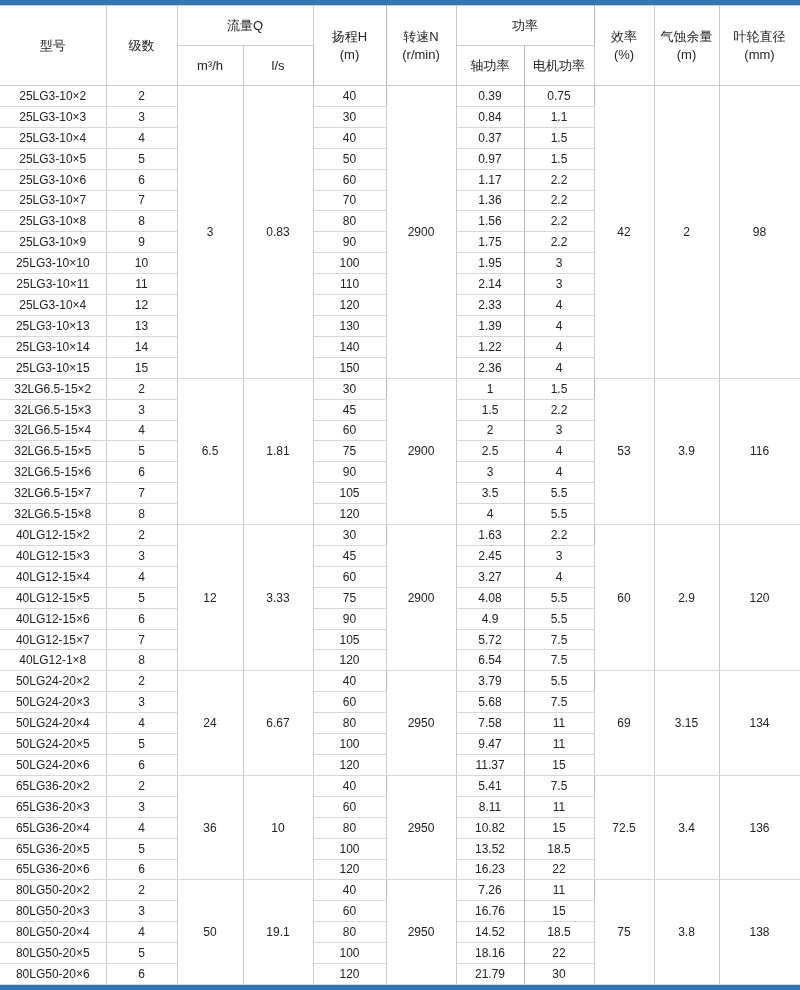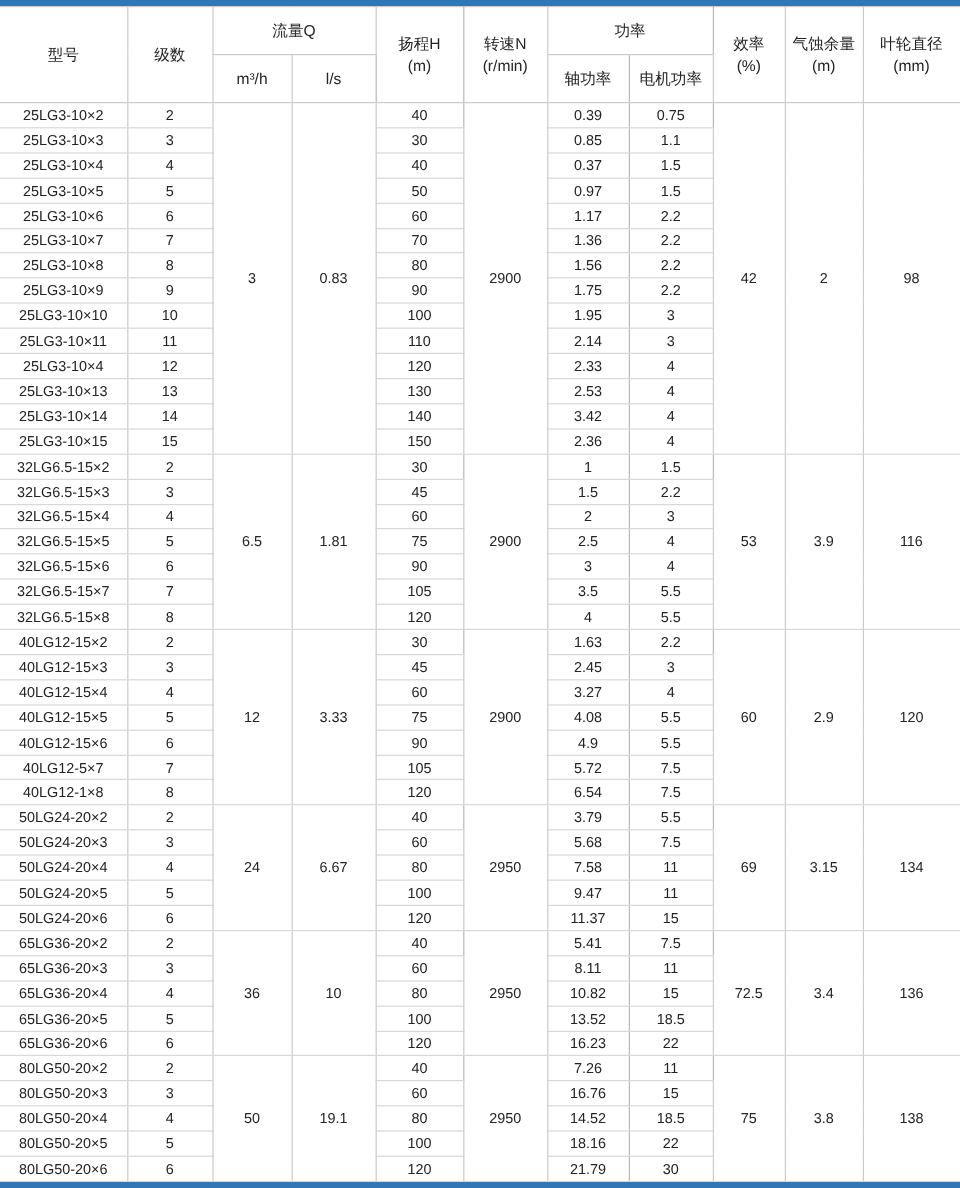--- a/index.html
+++ b/index.html
@@ -74,21 +74,21 @@
           <td class="strong-col">0.39</td>
           <td class="strong-col">0.75</td>
           <td rowspan="14">42</td>
           <td rowspan="14">2</td>
           <td rowspan="14">98</td>
         </tr>
         <tr>
           <td>25LG3-10×3</td>
           <td>3</td>
           <td class="strong-col">30</td>
-          <td class="strong-col">0.85</td>
+          <td class="strong-col">0.84</td>
           <td class="strong-col">1.1</td>
         </tr>
         <tr>
           <td>25LG3-10×4</td>
           <td>4</td>
           <td class="strong-col">40</td>
           <td class="strong-col">0.37</td>
           <td class="strong-col">1.5</td>
         </tr>
         <tr>
@@ -144,28 +144,28 @@
           <td>25LG3-10×4</td>
           <td>12</td>
           <td class="strong-col">120</td>
           <td class="strong-col">2.33</td>
           <td class="strong-col">4</td>
         </tr>
         <tr>
           <td>25LG3-10×13</td>
           <td>13</td>
           <td class="strong-col">130</td>
-          <td class="strong-col">2.53</td>
+          <td class="strong-col">1.39</td>
           <td class="strong-col">4</td>
         </tr>
         <tr>
           <td>25LG3-10×14</td>
           <td>14</td>
           <td class="strong-col">140</td>
-          <td class="strong-col">3.42</td>
+          <td class="strong-col">1.22</td>
           <td class="strong-col">4</td>
         </tr>
         <tr>
           <td>25LG3-10×15</td>
           <td>15</td>
           <td class="strong-col">150</td>
           <td class="strong-col">2.36</td>
           <td class="strong-col">4</td>
         </tr>
         <tr>
@@ -258,21 +258,21 @@
           <td class="strong-col">5.5</td>
         </tr>
         <tr>
           <td>40LG12-15×6</td>
           <td>6</td>
           <td class="strong-col">90</td>
           <td class="strong-col">4.9</td>
           <td class="strong-col">5.5</td>
         </tr>
         <tr>
-          <td>40LG12-5×7</td>
+          <td>40LG12-15×7</td>
           <td>7</td>
           <td class="strong-col">105</td>
           <td class="strong-col">5.72</td>
           <td class="strong-col">7.5</td>
         </tr>
         <tr>
           <td>40LG12-1×8</td>
           <td>8</td>
           <td class="strong-col">120</td>
           <td class="strong-col">6.54</td>

